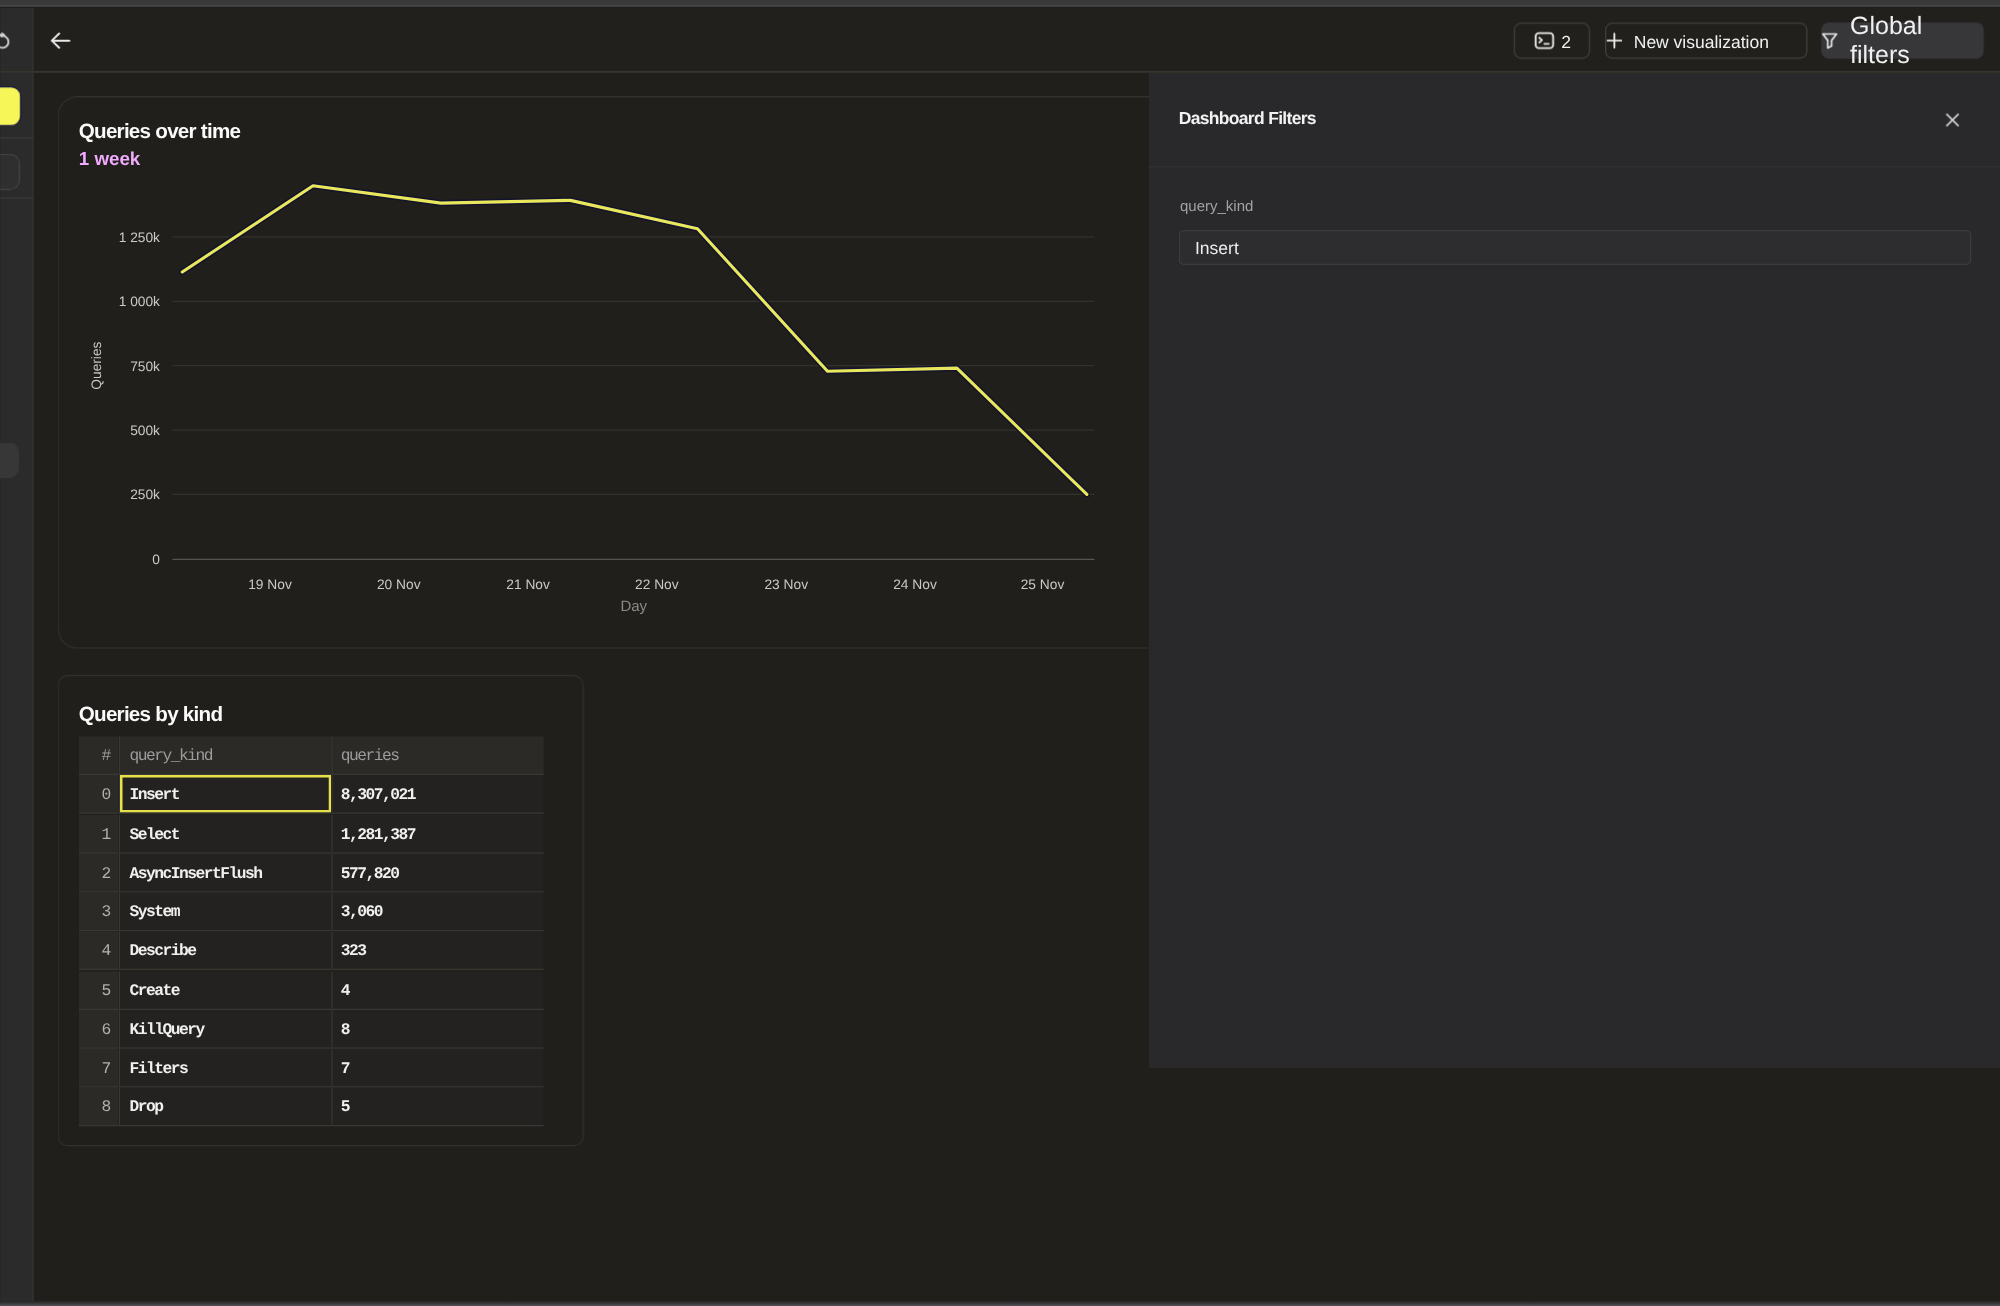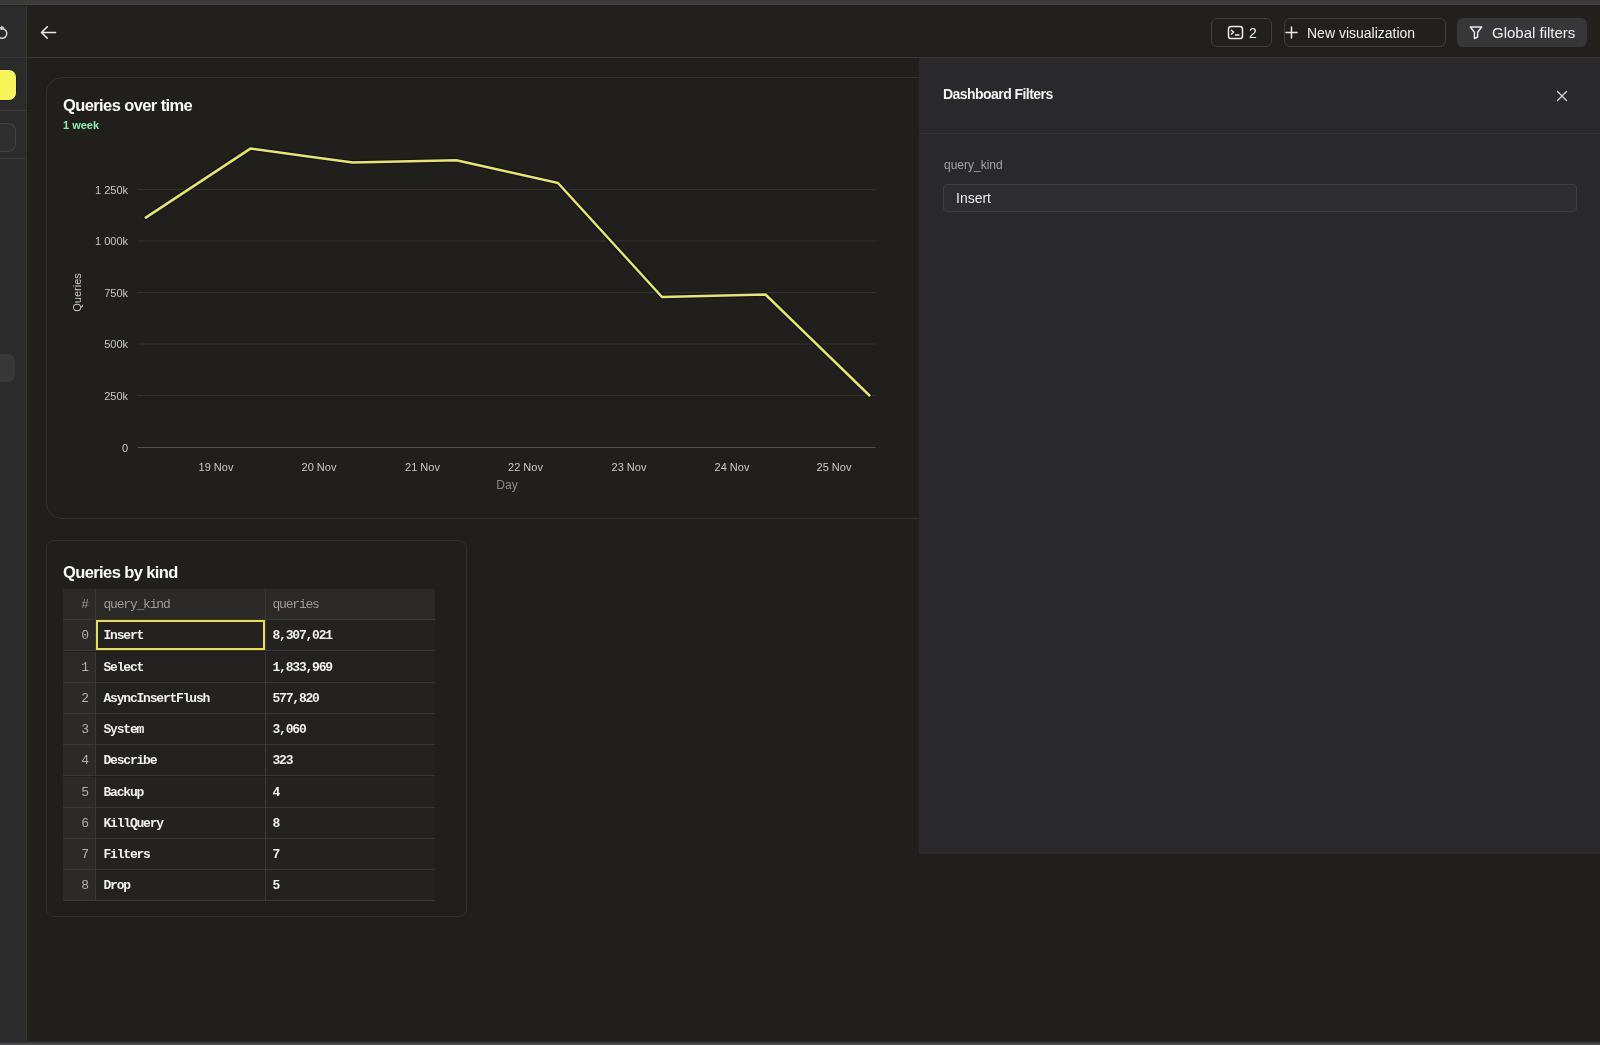--- a/index.html
+++ b/index.html
@@ -35,40 +35,40 @@
   <svg width="13" height="13" viewBox="0 0 13 13">
         <path d="M6.5 1 V12 M1 6.5 H12" stroke="#e9e9e9" stroke-width="1.5" stroke-linecap="round"></path>
       </svg>
   <span style="color:#f0f0f0;font-size:14px;margin-left:9px;">New visualization</span>
 </div>
 
 <div class="abs" style="left:1457px;top:18px;width:130px;height:29px;background:#37373a;border-radius:6px;display:flex;align-items:center;justify-content:center;">
   <svg width="14" height="15" viewBox="0 0 14 15">
         <path d="M1.3 2 H12.7 L8.6 7.3 V12 L5.4 13.6 V7.3 Z" stroke="#e9e9e9" stroke-width="1.4" fill="none" stroke-linejoin="round"></path>
       </svg>
-  <span style="color:#f0f0f0;font-size:15px;margin-left:9px;">Global filters</span>
+  <span style="color:#f0f0f0;font-size:20px;margin-left:9px;">Global filters</span>
 </div>
 
 <div class="abs" style="left:0;top:6px;width:27px;height:1036px;background:#2b2b2b;border-right:1px solid #343434;">
   <svg class="abs" style="left:-7px;top:19px;" width="16" height="16" viewBox="0 0 16 16">
     <path d="M7.76 3.86 A4.8 4.8 0 1 1 4.36 7.26" stroke="#d5d5d5" stroke-width="1.5" fill="none" stroke-linecap="round"></path>
     <path d="M0 2.8 H8.6" stroke="#d5d5d5" stroke-width="1.5" fill="none"></path>
     <path d="M8.2 0.5 L11.4 2.8 L8.2 5.1 Z" fill="#d5d5d5"></path>
   </svg>
   <div class="abs" style="left:-9px;top:62.8px;width:25.6px;height:31.5px;background:#f7f659;border:1.5px solid #1b1b44;border-radius:8px;"></div>
   <div class="abs" style="left:0;top:104px;width:27px;height:1px;background:#3a3a3a;"></div>
   <div class="abs" style="left:-9px;top:116.5px;width:24.5px;height:29px;background:rgba(255,255,255,0.02);border:1px solid rgba(255,255,255,0.1);border-radius:8px;"></div>
   <div class="abs" style="left:0;top:152px;width:27px;height:1px;background:#38383a;"></div>
   <div class="abs" style="left:-9px;top:347.7px;width:24px;height:28px;background:#373737;border-radius:7px;"></div>
 </div>
 <div class="abs" style="left:0;top:57px;width:1600px;height:1px;background:#38382f;"></div>
 
 <div class="abs" style="left:46px;top:77px;width:1025px;height:442px;border:1px solid #32312c;border-radius:16px;">
   <div class="abs" style="left:16px;top:18px;color:#fafafa;font-size:16.5px;font-weight:bold;letter-spacing:-0.6px;">Queries over time</div>
-  <div class="abs" style="left:16px;top:41px;color:#86efac;font-size:11px;font-weight:bold;">1 week</div>
+  <div class="abs" style="left:16px;top:41px;color:#f0abfc;font-size:15px;font-weight:bold;">1 week</div>
   <svg class="abs" style="left:0;top:0;" width="853" height="442" viewBox="0 0 853 442">
     <g stroke="#32322c" stroke-width="1">
       <line x1="91" y1="111.5" x2="828.5" y2="111.5"></line>
       <line x1="91" y1="163" x2="828.5" y2="163"></line>
       <line x1="91" y1="214.5" x2="828.5" y2="214.5"></line>
       <line x1="91" y1="266" x2="828.5" y2="266"></line>
       <line x1="91" y1="317.5" x2="828.5" y2="317.5"></line>
     </g>
     <line x1="91" y1="369.5" x2="828.5" y2="369.5" stroke="#55554f" stroke-width="1"></line>
     <g fill="#c9c9c7" font-size="11" text-anchor="end">
@@ -105,40 +105,40 @@
       <div class="c2" style="color:#9c9c9c;font-weight:normal;">queries</div>
     </div>
     <div class="trow">
           <div class="c0">0</div>
           <div class="c1 sel">Insert</div>
           <div class="c2">8,307,021</div>
         </div>
     <div class="trow">
           <div class="c0">1</div>
           <div class="c1">Select</div>
-          <div class="c2">1,833,969</div>
+          <div class="c2">1,281,387</div>
         </div>
     <div class="trow">
           <div class="c0">2</div>
           <div class="c1">AsyncInsertFlush</div>
           <div class="c2">577,820</div>
         </div>
     <div class="trow">
           <div class="c0">3</div>
           <div class="c1">System</div>
           <div class="c2">3,060</div>
         </div>
     <div class="trow">
           <div class="c0">4</div>
           <div class="c1">Describe</div>
           <div class="c2">323</div>
         </div>
     <div class="trow">
           <div class="c0">5</div>
-          <div class="c1">Backup</div>
+          <div class="c1">Create</div>
           <div class="c2">4</div>
         </div>
     <div class="trow">
           <div class="c0">6</div>
           <div class="c1">KillQuery</div>
           <div class="c2">8</div>
         </div>
     <div class="trow">
           <div class="c0">7</div>
           <div class="c1">Filters</div>

